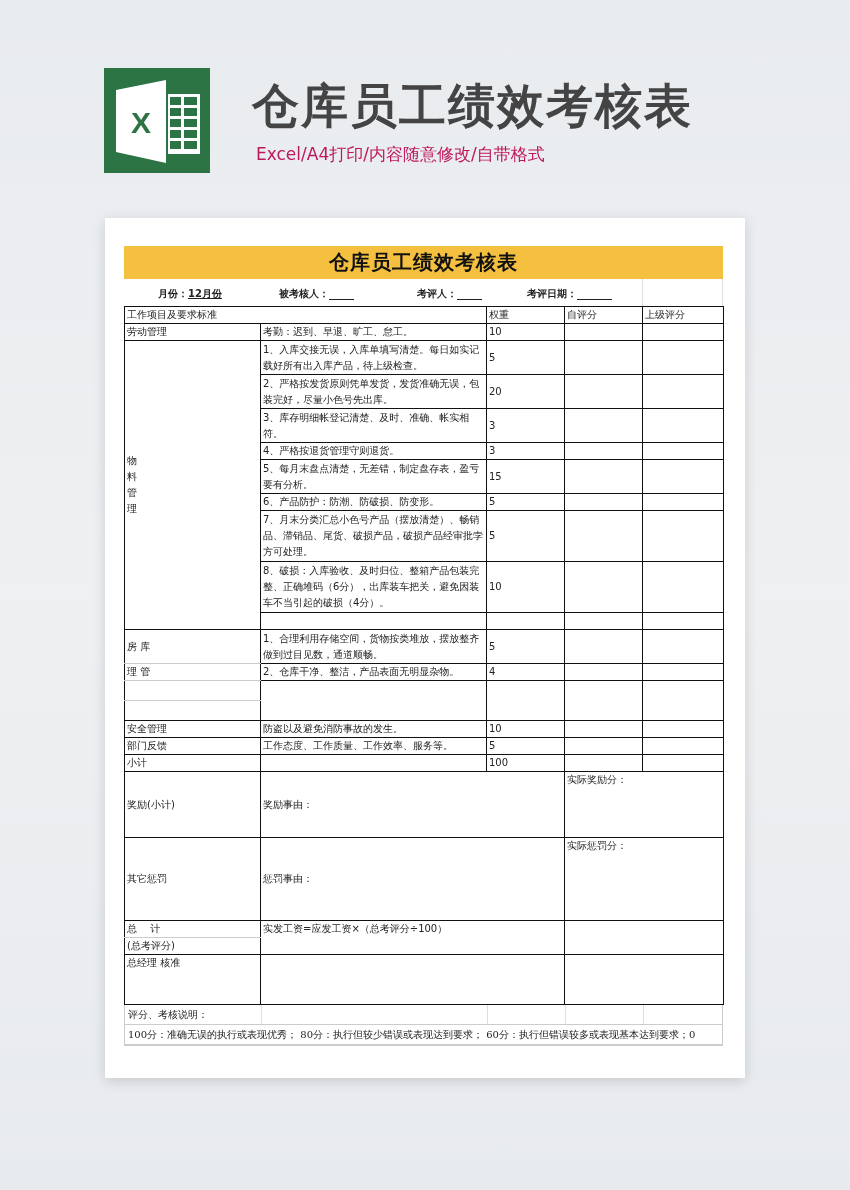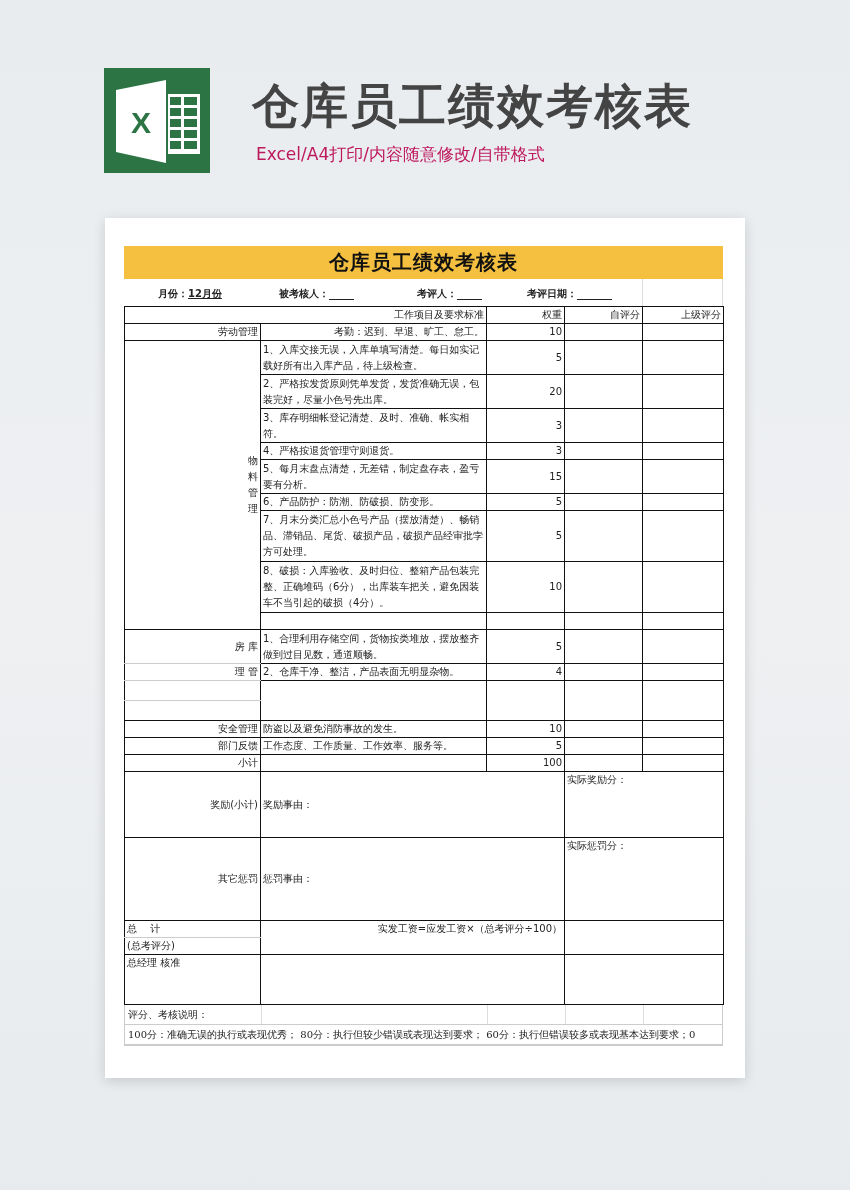--- a/index.html
+++ b/index.html
@@ -49,21 +49,21 @@
   }
   .meta-item { position: absolute; top: 8px; white-space: nowrap; }
   .meta-item .u { text-decoration: underline; }
   table.grid {
     width: 599px; border-collapse: collapse; table-layout: fixed;
   }
   table.grid td {
     border: 1px solid #111; font-size: 10px; line-height: 16px;
     padding: 0 2px; vertical-align: middle; color: #222;
   }
-  table.grid td.c { text-align: right; }
+  table.grid td.c { text-align: left; }
   table.grid td.l { text-align: left; }
   table.grid td.top { vertical-align: top; }
   .thick-top td { border-top: 2px solid #111; }
   .vert { line-height: 19px; }
   .light-b { border-bottom: 1px solid #ccc !important; }
   .light-t { border-top: 1px solid #ccc !important; }
   .notes { border: 1px solid #ccc; border-top: none; }
   .notes-row {
     height: 20px; display: flex; align-items: center;
     border-bottom: 1px solid #ccc; font-size: 10px; padding-left: 3px;

